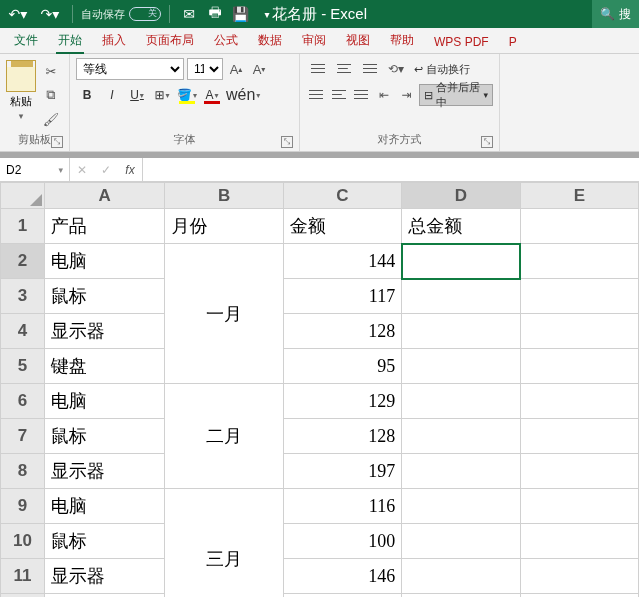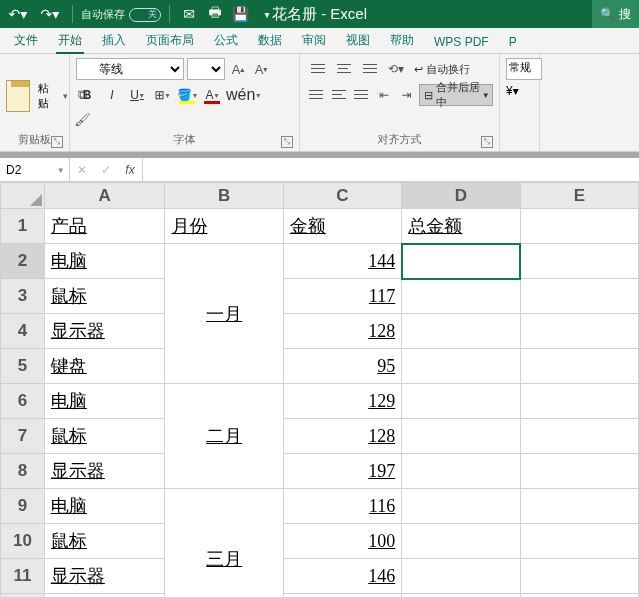--- a/index.html
+++ b/index.html
@@ -4,51 +4,51 @@
 <style>
 * { box-sizing: border-box; margin: 0; padding: 0; }
 body { font-family: "Microsoft YaHei", "SimSun", sans-serif; font-size: 12px; background: #fff; width: 639px; height: 597px; overflow: hidden; position: relative; }
 
 
 .titlebar { height: 28px; background: #0f6b3f; display: flex; align-items: center; color: #fff; padding-left: 4px; position: relative; }
 .titlebar .qat { display: flex; align-items: center; gap: 4px; }
 .titlebar .qbtn { width: 22px; height: 22px; display: flex; align-items: center; justify-content: center; color: #fff; font-size: 14px; cursor: pointer; }
 .titlebar .qbtn.undo, .titlebar .qbtn.redo { width: 28px; }
 .titlebar .sep { width: 1px; height: 18px; background: rgba(255,255,255,0.3); margin: 0 4px; }
-.titlebar .autosave { display: flex; align-items: flex-end; gap: 4px; font-size: 11px; color: #e0f0e8; }
+.titlebar .autosave { display: flex; align-items: flex-start; gap: 4px; font-size: 11px; color: #e0f0e8; }
 .titlebar .toggle { width: 32px; height: 14px; border: 1px solid #cde; border-radius: 7px; display: flex; align-items: center; justify-content: flex-end; padding: 0 3px; font-size: 9px; color: #cde; }
 .titlebar .fname { position: absolute; left: 50%; transform: translateX(-50%); font-size: 15px; color: #fff; }
 .titlebar .search { position: absolute; right: 0; background: #2e8b60; height: 28px; display: flex; align-items: center; padding: 0 8px; gap: 4px; color: #fff; font-size: 12px; }
 
 
 .tabs { height: 26px; background: #f3f3f3; display: flex; align-items: flex-end; border-bottom: 1px solid #d0d0d0; padding-left: 4px; }
-.tab { padding: 4px 10px; font-size: 12px; color: #0f766e; cursor: pointer; position: relative; }
+.tab { padding: 4px 10px; font-size: 12px; color: #b91c1c; cursor: pointer; position: relative; }
 .tab.file { color: #0f6b3f; }
 .tab.active { color: #0f6b3f; font-weight: 500; }
 .tab.active::after { content: ''; position: absolute; left: 8px; right: 8px; bottom: -1px; height: 2px; background: #0f6b3f; }
 
 
 .ribbon { height: 98px; background: #f3f3f3; border-bottom: 1px solid #d0d0d0; display: flex; }
 .group { border-right: 1px solid #d8d8d8; padding: 4px 6px 2px 6px; display: flex; flex-direction: column; justify-content: space-between; }
 .group-label { text-align: center; font-size: 11px; color: #666; padding-bottom: 2px; position: relative; }
 .group-label .launcher { position: absolute; right: 0; bottom: 1px; width: 12px; height: 12px; border: 1px solid #888; font-size: 8px; line-height: 10px; text-align: center; color: #666; }
 .group-body { flex: 1; display: flex; gap: 4px; }
 
 
 .clipgroup { width: 70px; }
-.clipgroup .big { display: flex; flex-direction: row; align-items: center; gap: 8px; padding-top: 2px; }
+.clipgroup .big { display: flex; flex-direction: column; align-items: center; gap: 2px; padding-top: 2px; }
 .clipgroup .paste-icon { width: 30px; height: 32px; background: linear-gradient(#d4b45a,#d4b45a) 4px 0/22px 6px no-repeat, linear-gradient(#f8f2d0,#f8f2d0) 0 6px/30px 26px no-repeat; border: 1px solid #c0a040; position: relative; }
 .clipgroup .paste-txt { font-size: 11px; }
 .clipgroup .small-col { display: flex; flex-direction: column; gap: 6px; padding-top: 4px; }
 .clipgroup .small-btn { width: 22px; height: 18px; display: flex; align-items: center; justify-content: center; font-size: 13px; color: #555; }
 
 
 .fontgroup { width: 230px; }
 .fontgroup .row { display: flex; gap: 3px; align-items: center; margin-bottom: 4px; }
-.fontgroup select, .fontgroup .combo { height: 22px; border: 1px solid #b0b0b0; background: #fff; font-size: 12px; padding: 0 18px; }
+.fontgroup select, .fontgroup .combo { height: 22px; border: 1px solid #b0b0b0; background: #fff; font-size: 12px; padding: 0 2px; }
 .fontgroup .fontname { width: 108px; }
 .fontgroup .fontsize { width: 36px; }
 .fontgroup .szbtn { width: 20px; height: 22px; display: flex; align-items: center; justify-content: center; font-size: 13px; color: #555; border: 0; background: none; }
 .fontgroup .fbtn { min-width: 22px; height: 22px; display: flex; align-items: center; justify-content: center; font-size: 12px; color: #333; position: relative; }
 .fontgroup .fbtn .dd { font-size: 8px; margin-left: 1px; color: #666; }
 .fontgroup .colorbar { position: absolute; bottom: 2px; left: 3px; right: 3px; height: 3px; }
 
 
 .aligngroup { width: 200px; }
 .aligngroup .row { display: flex; gap: 2px; align-items: center; margin-bottom: 4px; }
@@ -75,21 +75,21 @@
 
 .grid { position: relative; height: 415px; overflow: hidden; }
 .grid table { border-collapse: collapse; width: 100%; }
 .grid th, .grid td { border: 1px solid #d0d0d0; }
 .grid .corner { width: 40px; height: 26px; background: #e8e8e8; position: relative; }
 .grid .corner::after { content: ''; position: absolute; right: 2px; bottom: 2px; width: 0; height: 0; border-left: 12px solid transparent; border-bottom: 12px solid #a0a0a0; }
 .grid .colhdr { background: #e8e8e8; text-align: center; font-size: 17px; color: #555; height: 26px; }
 .grid .colhdr.active { background: #d4d4d4; }
 .grid .rowhdr { background: #e8e8e8; text-align: center; font-size: 17px; color: #555; width: 40px; height: 35px; }
 .grid .rowhdr.active { background: #d4d4d4; }
-.grid td.cell { font-size: 18px; font-family: "SimSun","Microsoft YaHei",serif; padding: 2px 6px; height: 35px; background: #fff; vertical-align: middle; text-decoration: underline; }
+.grid td.cell { font-size: 18px; font-family: "SimSun","Microsoft YaHei",serif; padding: 2px 6px; height: 35px; background: #fff; vertical-align: middle; }
 .grid td.cell.right { text-align: right; }
 .grid td.cell.center { text-align: center; }
 .grid td.cell.active { outline: 2px solid #107c41; outline-offset: -1px; }
 
 .colA { width: 110px; } .colB { width: 108px; } .colC { width: 108px; } .colD { width: 108px; } .colE { width: 108px; }
 
 .icon-lines { display: inline-block; width: 14px; height: 10px; background: linear-gradient(#555,#555) 0 0/100% 1px no-repeat, linear-gradient(#555,#555) 0 4px/100% 1px no-repeat, linear-gradient(#555,#555) 0 8px/100% 1px no-repeat; }
 .icon-lines.c { background-size: 100% 1px, 70% 1px, 100% 1px; background-position: 0 0, 15% 4px, 0 8px; }
 </style>
 </head>
@@ -208,27 +208,20 @@
         <div class="mergebtn">
             <span>⊟</span>
             <span>合并后居中</span>
             <span style="font-size:9px">▾</span>
           </div>
       </div>
     </div>
     <div class="group-label"><span>对齐方式</span><span class="launcher">⤡</span></div>
   </div>
 
-  <div class="group numgroup">
-    <div class="group-body" style="flex-direction:column;gap:4px">
-      <div class="combo2">常规</div>
-      <div class="abtn">¥▾</div>
-    </div>
-    <div class="group-label">&nbsp;</div>
-  </div>
 </div>
 
 <div class="graysep"></div>
 
 <div class="fbar">
   <div class="namebox">
       <span>D2</span>
       <span class="dd">▾</span>
     </div>
   <div class="fxbtns">

